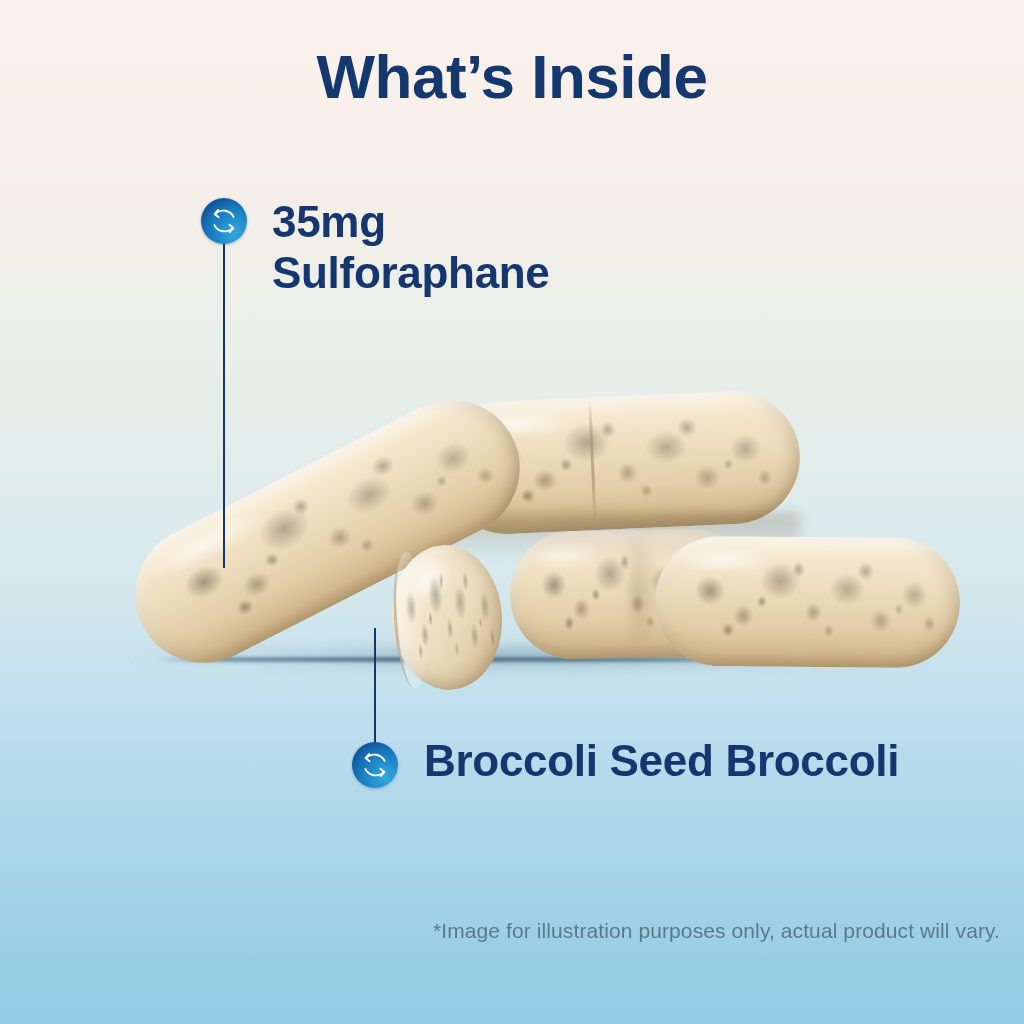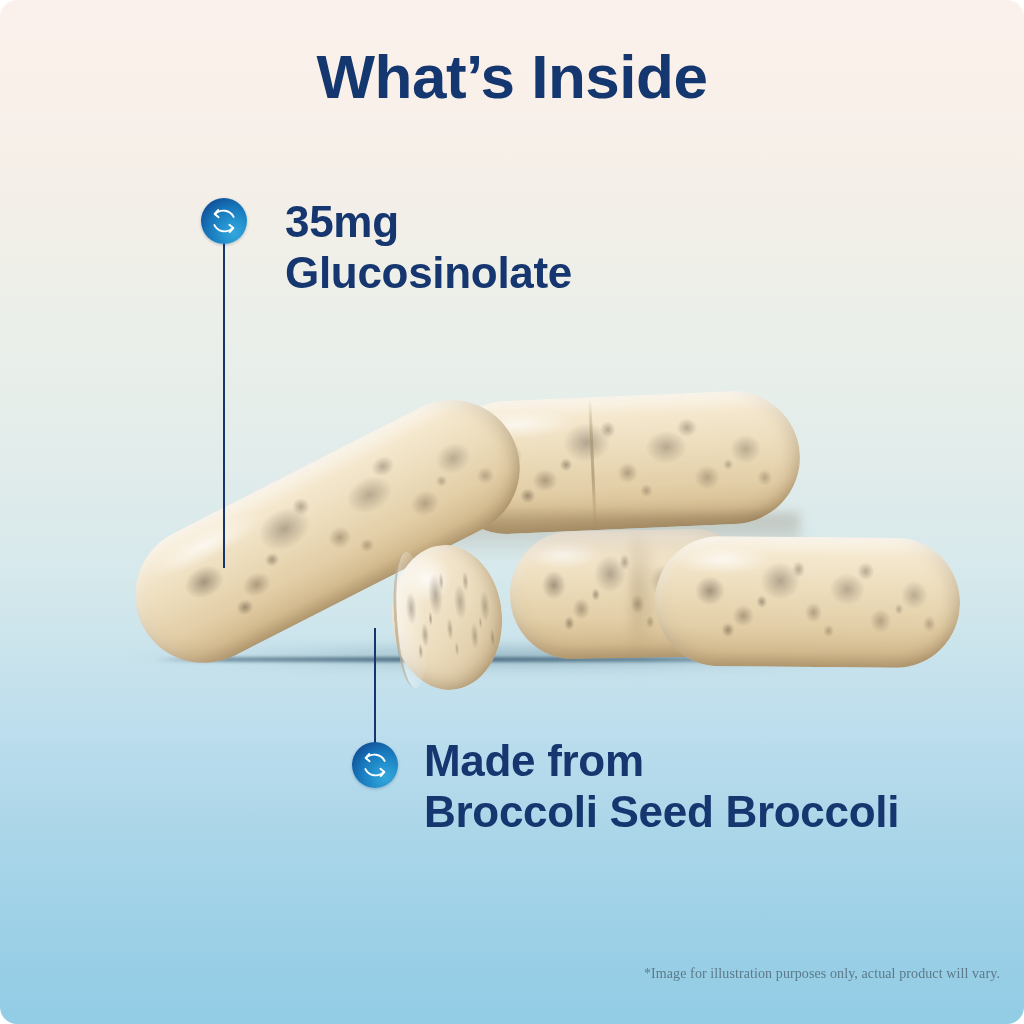--- a/index.html
+++ b/index.html
@@ -20,21 +20,20 @@
         #ecefe9 30%,
         #e6eeea 39%,
         #dfebeb 48%,
         #d6e9ec 56%,
         #c9e3ec 64%,
         #bbdded 72%,
         #add7e9 80%,
         #a1d2e7 88%,
         #97cee6 95%,
         #92cde5 100%);
-    border-radius: 17px;
   }
 
   
   .title {
     position: absolute;
     left: 0;
     top: 46px;
     width: 1024px;
     text-align: center;
     font-size: 62px;
@@ -270,45 +269,44 @@
   #marker-2 { left: 352px; top: 742px; }
   .marker svg { display: block; width: 46px; height: 46px; }
 
   .callout-text {
     position: absolute;
     color: #16366f;
     font-weight: 700;
     z-index: 20;
   }
   #callout-1-text {
-    left: 285px;
+    left: 272px;
     top: 196px;
     font-size: 44px;
     line-height: 51px;
     letter-spacing: -0.3px;
   }
   #callout-2-text {
     left: 424px;
     top: 735px;
     font-size: 44px;
     line-height: 51px;
     letter-spacing: -0.3px;
   }
   .callout-text .ln { display: block; white-space: nowrap; }
 
   
   .footnote {
     position: absolute;
     right: 24px;
-    top: 966px;
-    font-size: 14px;
+    top: 919px;
+    font-size: 21px;
     color: #5b7a89;
     letter-spacing: 0.1px;
     white-space: nowrap;
-    font-family: Liberation Serif, serif;
   }
 </style>
 </head>
 <body>
 
 <div id="canvas">
 
   <div class="title">What’s Inside</div>
 
   <div class="product-photo">
@@ -349,34 +347,33 @@
       <g fill="none" stroke="#ffffff" stroke-width="1.9" stroke-linecap="round" stroke-linejoin="round">
         <path d="M14.2 16.1 A11.4 11.4 0 0 1 32.6 18.9"></path>
         <path d="M31.8 29.9 A11.4 11.4 0 0 1 13.4 27.1"></path>
         <path d="M17.3 12.0 L13.6 15.9 L17.6 19.2"></path>
         <path d="M28.7 34.0 L32.4 30.1 L28.4 26.8"></path>
       </g>
     </svg>
   </div>
   <div class="callout-text" id="callout-1-text">
     <span class="ln">35mg</span>
-    <span class="ln">Glucosinolate</span>
+    <span class="ln">Sulforaphane</span>
   </div>
 
   <div class="leader" id="leader-2"></div>
   <div class="marker" id="marker-2">
     <svg viewBox="0 0 46 46" xmlns="http://www.w3.org/2000/svg" aria-hidden="true">
       <g fill="none" stroke="#ffffff" stroke-width="1.9" stroke-linecap="round" stroke-linejoin="round">
         <path d="M14.2 16.1 A11.4 11.4 0 0 1 32.6 18.9"></path>
         <path d="M31.8 29.9 A11.4 11.4 0 0 1 13.4 27.1"></path>
         <path d="M17.3 12.0 L13.6 15.9 L17.6 19.2"></path>
         <path d="M28.7 34.0 L32.4 30.1 L28.4 26.8"></path>
       </g>
     </svg>
   </div>
   <div class="callout-text" id="callout-2-text">
-    <span class="ln">Made from</span>
     <span class="ln">Broccoli Seed Broccoli</span>
   </div>
 
   <div class="footnote">*Image for illustration purposes only, actual product will vary.</div>
 
 </div>
 
 </body></html>

